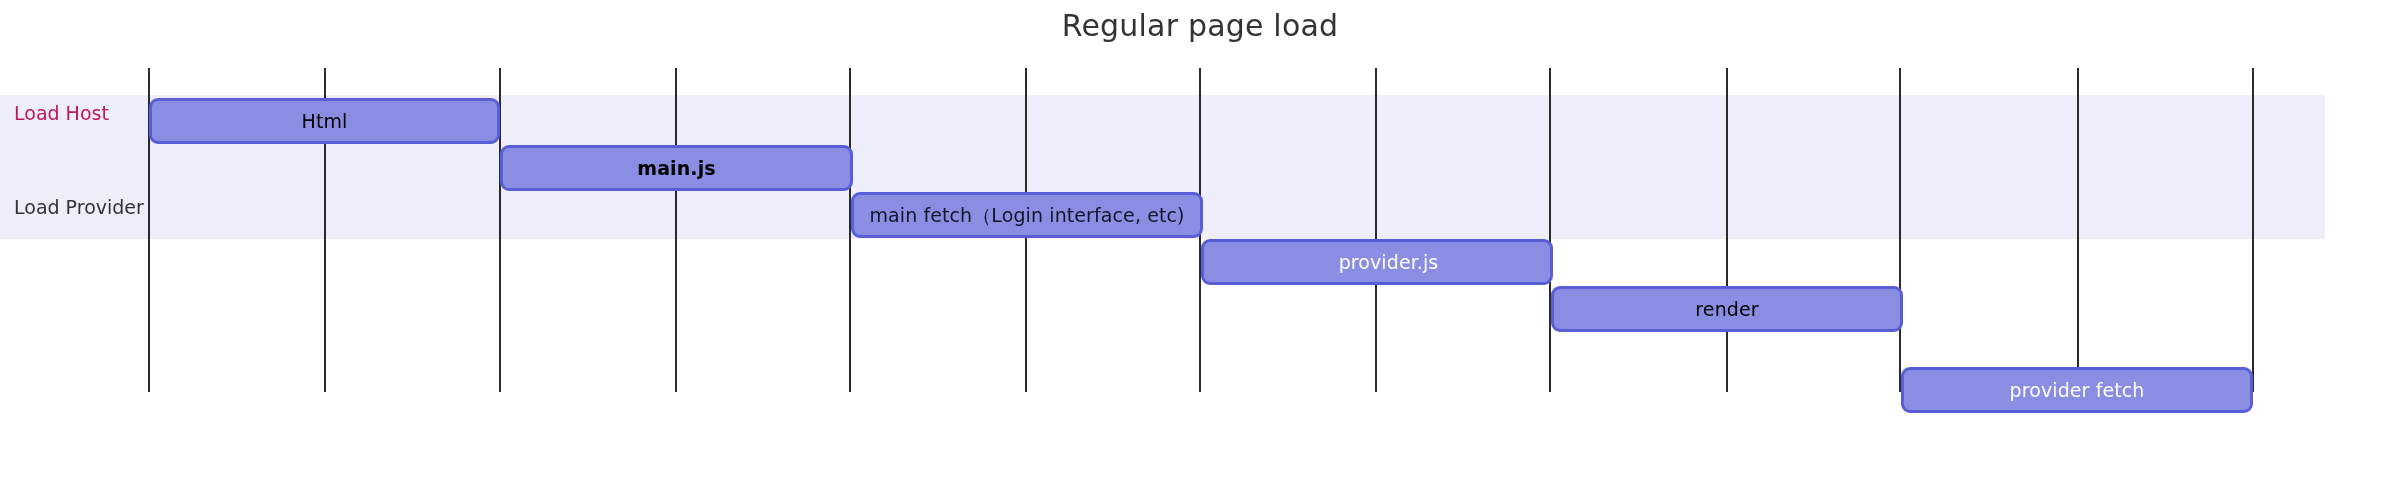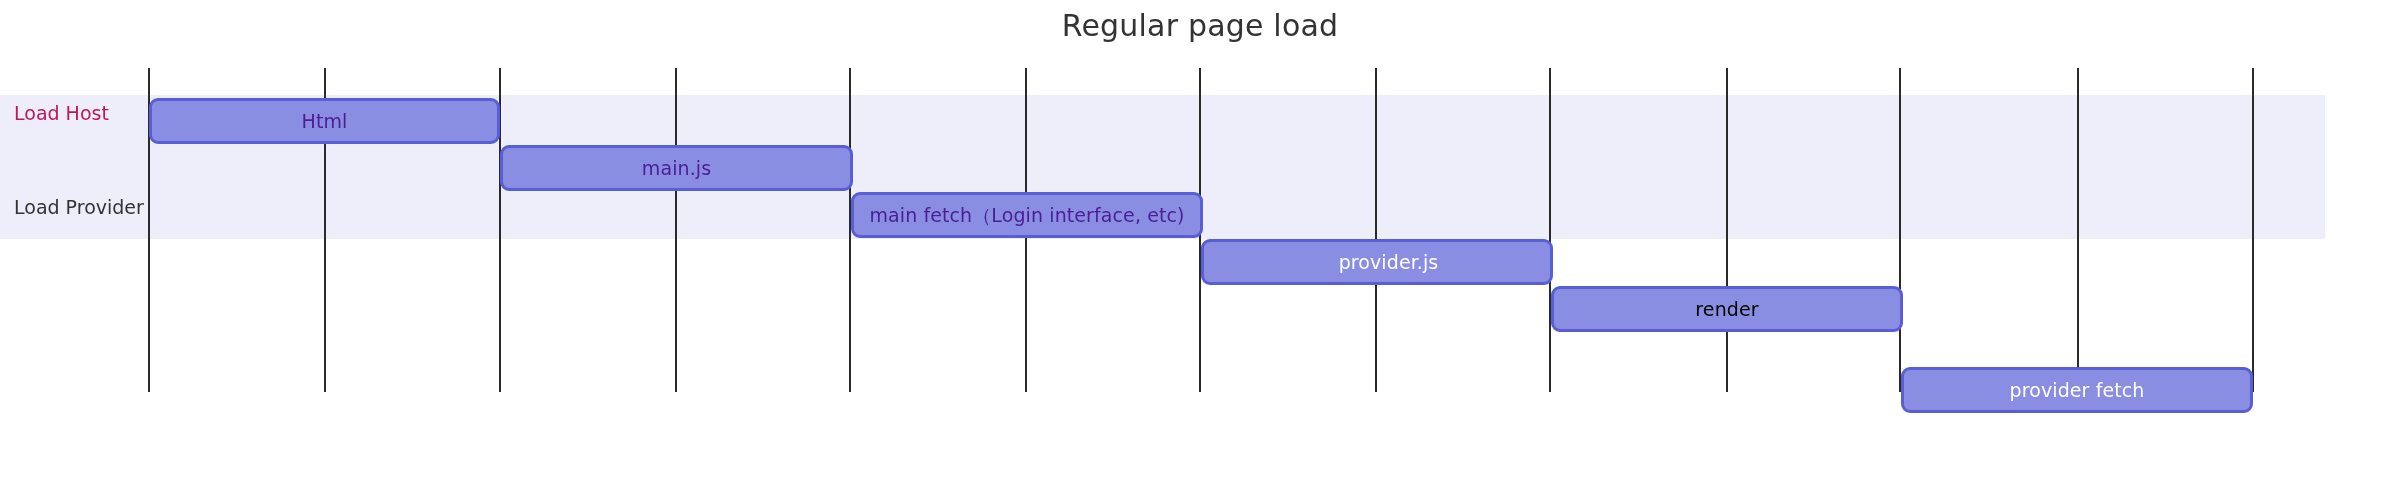--- a/index.html
+++ b/index.html
@@ -59,27 +59,27 @@
       <div class="gridline" style="left: 1899px; top: 68px; height: 324px; background: rgb(42, 42, 42);"></div>
       <div class="gridline" style="left: 2077px; top: 68px; height: 324px; background: rgb(42, 42, 42);"></div>
       <div class="gridline" style="left: 2252px; top: 68px; height: 324px; background: rgb(42, 42, 42);"></div>
     </div>
   <div id="rowlabels">
       <div class="row-label" style="left: 14px; top: 104px; color: #be185d;">Load Host</div>
       <div class="row-label" style="left: 14px; top: 198px; color: rgb(51, 51, 51);">Load Provider</div>
     </div>
   <div id="bars">
       <div class="bar" style="left: 149px; width: 351px; top: 98px; background: rgb(138, 142, 226); border-color: rgb(90, 94, 214);">
-        <span class="bar-label" style="color: #4c1d95;">Html</span>
+        <span class="bar-label" style="color: #000000;">Html</span>
       </div>
       <div class="bar" style="left: 500px; width: 353px; top: 145px; background: rgb(138, 142, 226); border-color: rgb(90, 94, 214);">
-        <span class="bar-label" style="color: #4c1d95;">main.js</span>
+        <span class="bar-label" style="color: #000000; font-weight: bold;">main.js</span>
       </div>
       <div class="bar" style="left: 851px; width: 352px; top: 192px; background: rgb(138, 142, 226); border-color: rgb(90, 94, 214);">
-        <span class="bar-label" style="color: #4c1d95;">main fetch（Login interface, etc)</span>
+        <span class="bar-label" style="color: #0f172a;">main fetch（Login interface, etc)</span>
       </div>
       <div class="bar" style="left: 1201px; width: 352px; top: 239px; background: rgb(138, 142, 226); border-color: rgb(90, 94, 214);">
         <span class="bar-label" style="color: rgb(255, 255, 255); margin-left: 23px;">provider.js</span>
       </div>
       <div class="bar" style="left: 1551px; width: 352px; top: 286px; background: rgb(138, 142, 226); border-color: rgb(90, 94, 214);">
         <span class="bar-label" style="color: #000000;">render</span>
       </div>
       <div class="bar" style="left: 1901px; width: 352px; top: 333px; background: rgb(138, 142, 226); border-color: rgb(90, 94, 214); margin-top: 34px;">
         <span class="bar-label" style="color: rgb(255, 255, 255);">provider fetch</span>
       </div>

